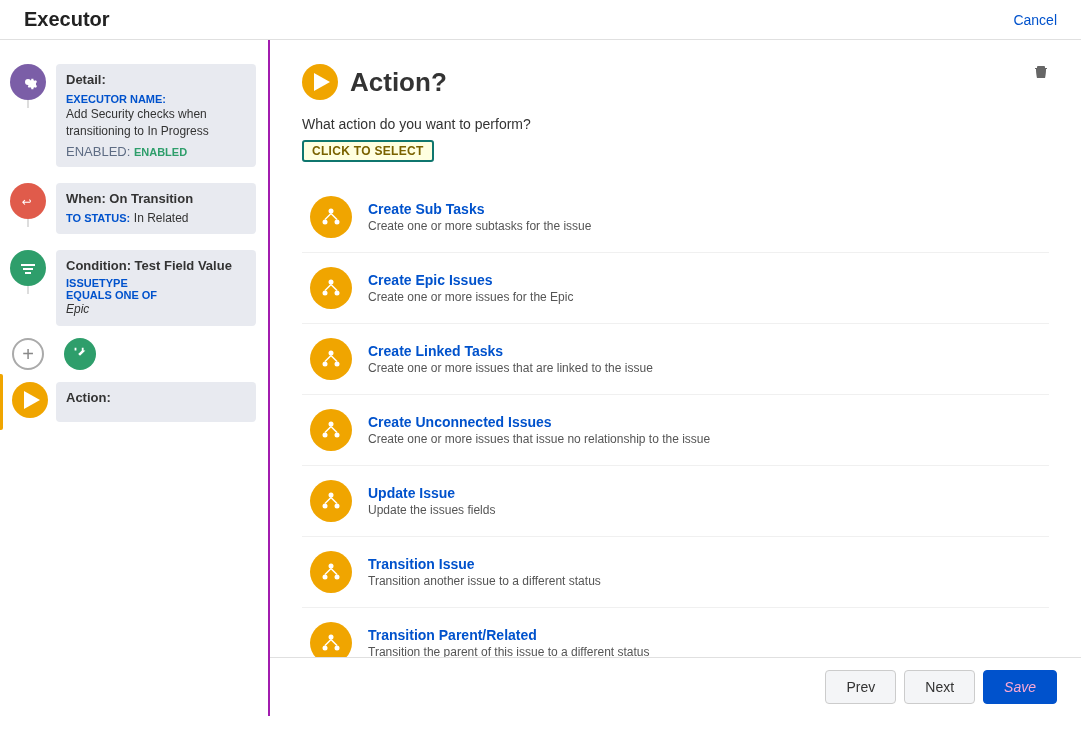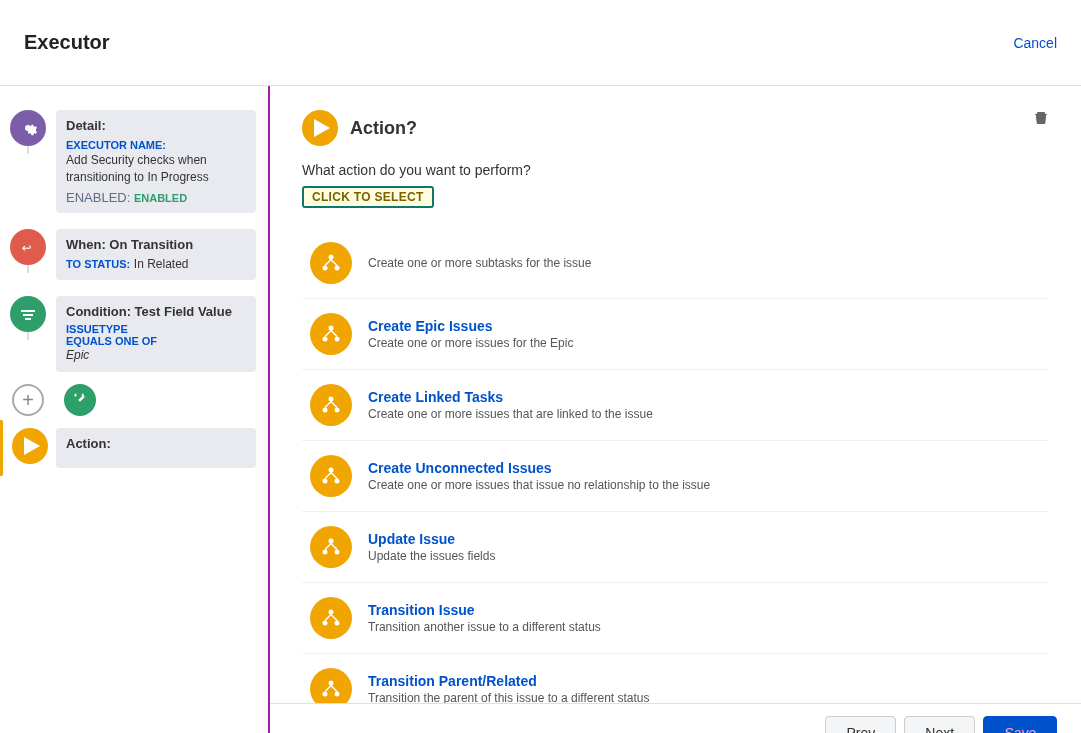--- a/index.html
+++ b/index.html
@@ -1,20 +1,20 @@
 <!DOCTYPE html>
 <html><head>
   <meta charset="utf-8">
   <style>
     * { box-sizing: border-box; margin: 0; padding: 0; }
     body { font-family: -apple-system, BlinkMacSystemFont, 'Segoe UI', Arial, sans-serif; font-size: 13px; color: #333; background: #fff; height: 733px; overflow: hidden; }
 
     .app-header {
       display: flex; justify-content: space-between; align-items: center;
-      padding: 31px 24px; border-bottom: 1px solid #e0e0e0;
+      padding: 8px 24px; border-bottom: 1px solid #e0e0e0;
     }
     .app-title { font-size: 20px; font-weight: 600; color: #222; }
     .cancel-link { color: #0052cc; text-decoration: none; font-size: 14px; cursor: pointer; }
 
     .main-layout { display: flex; height: calc(733px - 57px); }
 
     
     .sidebar {
       width: 270px; min-width: 270px; border-right: 2px solid #a21caf;
       padding: 16px 0; display: flex; flex-direction: column; gap: 0;
@@ -80,21 +80,21 @@
       display: flex; align-items: center; justify-content: center;
       clip-path: none;
     }
     .play-triangle {
       width: 0; height: 0;
       border-top: 9px solid transparent;
       border-bottom: 9px solid transparent;
       border-left: 16px solid #fff;
       margin-left: 3px;
     }
-    .action-title { font-size: 18px; font-weight: 600; color: #333; }
+    .action-title { font-size: 26px; font-weight: 600; color: #333; }
 
     .delete-icon {
       position: absolute; right: 32px; top: 24px;
       color: #666; cursor: pointer; font-size: 16px;
     }
 
     .question-text { font-size: 14px; color: #333; margin-bottom: 8px; }
     .click-to-select {
       display: inline-block; background: #ffffe0; border: 2px solid #0f766e;
       color: #7a6200; font-size: 12px; font-weight: 700; padding: 2px 8px;
@@ -268,20 +268,21 @@
         <div class="action-item-icon">
           <svg viewBox="0 0 24 24" width="24" height="24" fill="white">
             <circle cx="12" cy="6" r="2.5" fill="white"></circle>
             <circle cx="6" cy="17" r="2.5" fill="white"></circle>
             <circle cx="18" cy="17" r="2.5" fill="white"></circle>
             <line x1="12" y1="8.5" x2="6" y2="14.5" stroke="white" stroke-width="1.5"></line>
             <line x1="12" y1="8.5" x2="18" y2="14.5" stroke="white" stroke-width="1.5"></line>
           </svg>
         </div>
         <div class="action-item-text">
+          <div class="action-item-name">Create Sub Tasks</div>
           <div class="action-item-desc">Create one or more subtasks for the issue</div>
         </div>
       </div>
 
       <div class="action-item">
         <div class="action-item-icon">
           <svg viewBox="0 0 24 24" width="24" height="24" fill="white">
             <circle cx="12" cy="6" r="2.5" fill="white"></circle>
             <circle cx="6" cy="17" r="2.5" fill="white"></circle>
             <circle cx="18" cy="17" r="2.5" fill="white"></circle>

